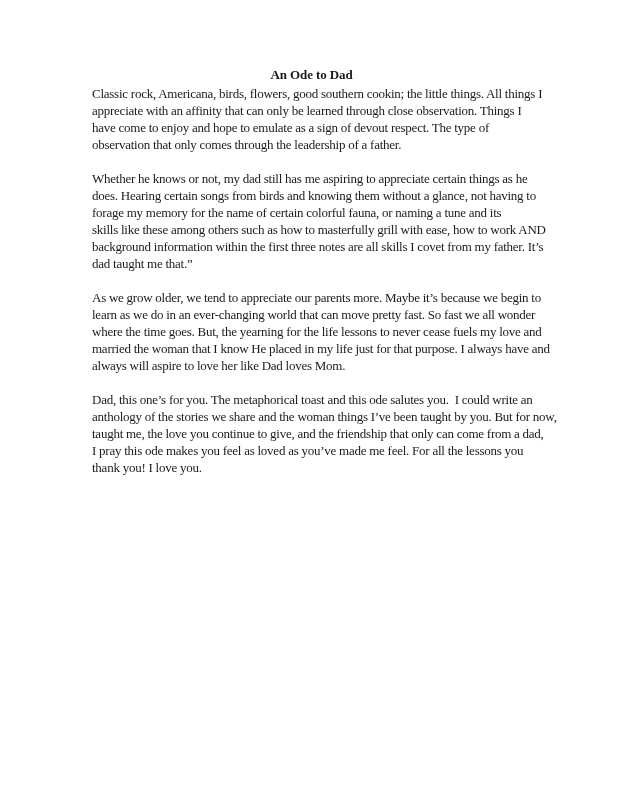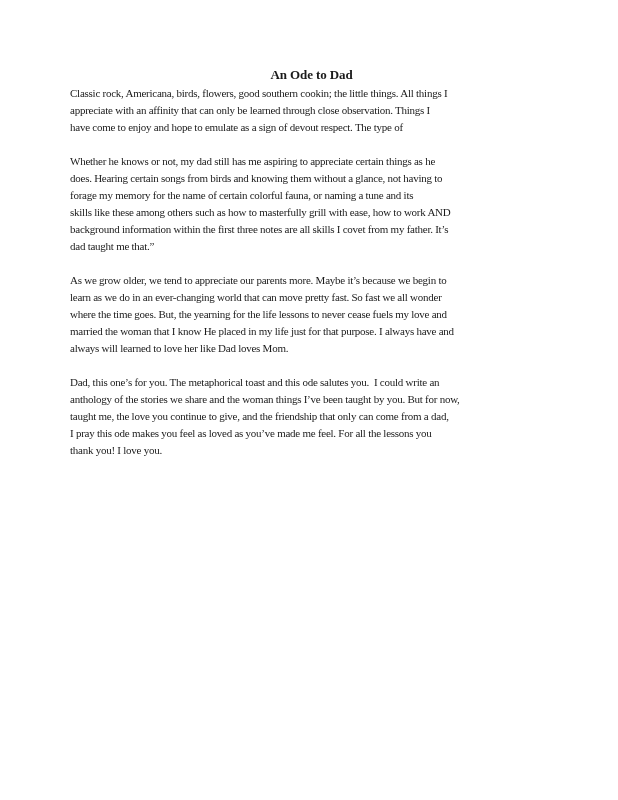--- a/index.html
+++ b/index.html
@@ -25,52 +25,54 @@
     text-align: center;
     margin: 0 0 2px 0;
     letter-spacing: -0.1px;
     width: 483px;
   }
   .paragraph {
     margin: 0 0 17px 0;
     padding: 0;
   }
   .line {
-    font-size: 11px;
+    font-size: 13px;
     line-height: 17px;
     letter-spacing: -0.25px;
     white-space: pre; 
+    margin-left: 22px;
   }
 </style>
 </head>
 <body>
 
 <div class="page">
   <h1 class="doc-title">An Ode to Dad</h1>
 
   <div>
     <div class="paragraph">
         <div class="line">Classic rock, Americana, birds, flowers, good southern cookin; the little things. All things I</div>
         <div class="line">appreciate with an affinity that can only be learned through close observation. Things I</div>
         <div class="line">have come to enjoy and hope to emulate as a sign of devout respect. The type of</div>
+        <div class="line">observation that only comes through the leadership of a father.</div>
       </div>
     <div class="paragraph">
         <div class="line">Whether he knows or not, my dad still has me aspiring to appreciate certain things as he</div>
         <div class="line">does. Hearing certain songs from birds and knowing them without a glance, not having to</div>
         <div class="line">forage my memory for the name of certain colorful fauna, or naming a tune and its</div>
         <div class="line">skills like these among others such as how to masterfully grill with ease, how to work AND</div>
         <div class="line">background information within the first three notes are all skills I covet from my father. It’s</div>
         <div class="line">dad taught me that.”</div>
       </div>
     <div class="paragraph">
         <div class="line">As we grow older, we tend to appreciate our parents more. Maybe it’s because we begin to</div>
         <div class="line">learn as we do in an ever-changing world that can move pretty fast. So fast we all wonder</div>
         <div class="line">where the time goes. But, the yearning for the life lessons to never cease fuels my love and</div>
         <div class="line">married the woman that I know He placed in my life just for that purpose. I always have and</div>
-        <div class="line">always will learned to love her like Dad loves Mom.</div>
+        <div class="line">always will aspire to love her like Dad loves Mom.</div>
       </div>
     <div class="paragraph">
         <div class="line">Dad, this one’s for you. The metaphorical toast and this ode salutes you.  I could write an</div>
         <div class="line">anthology of the stories we share and the woman things I’ve been taught by you. But for now,</div>
         <div class="line">taught me, the love you continue to give, and the friendship that only can come from a dad,</div>
         <div class="line">I pray this ode makes you feel as loved as you’ve made me feel. For all the lessons you</div>
         <div class="line">thank you! I love you.</div>
       </div>
   </div>
 </div>

